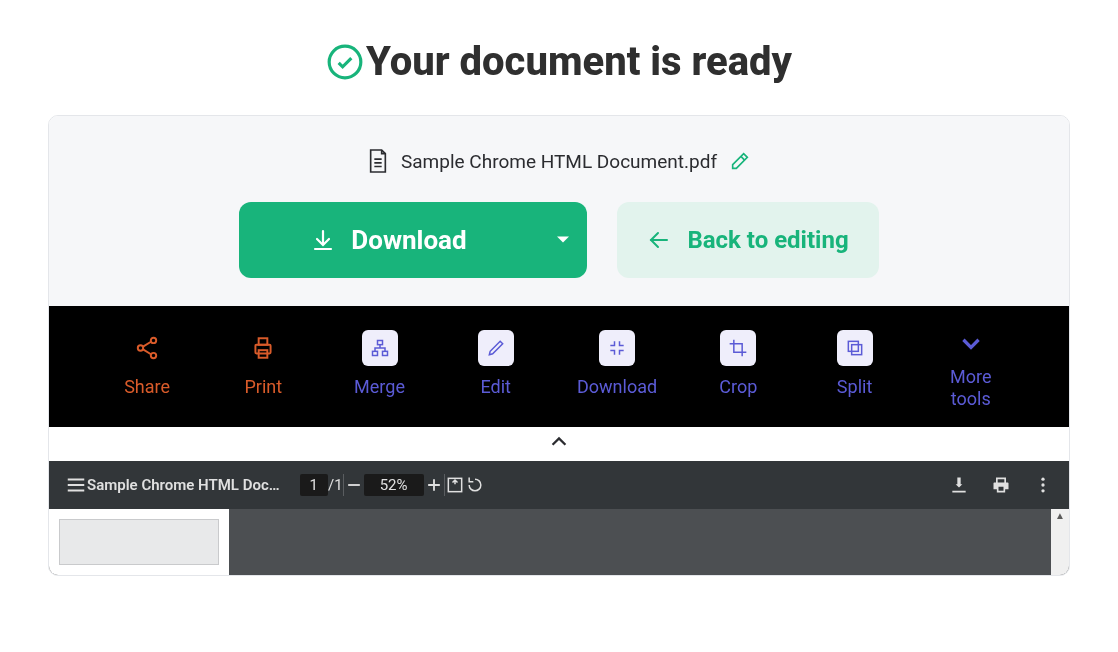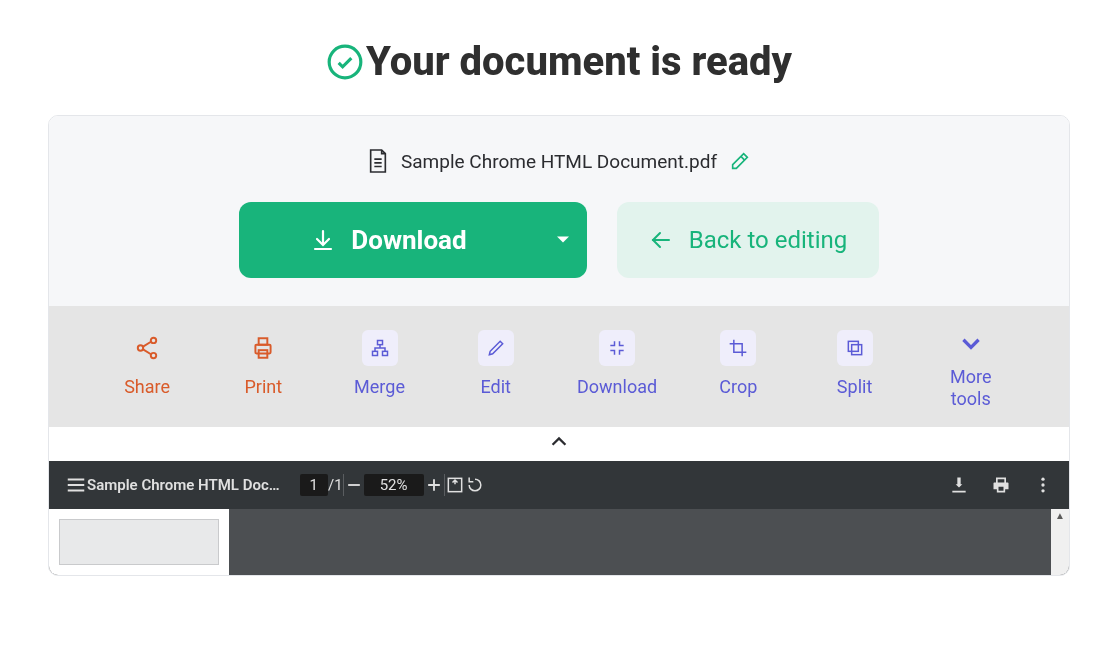--- a/index.html
+++ b/index.html
@@ -102,25 +102,26 @@
     justify-content: center;
   }
   .btn-download-caret svg { width: 12px; height: 12px; fill: #fff; }
   .btn-back {
     background: #e2f3ed;
     color: #18b47b;
     height: 76px;
     width: 262px;
     gap: 16px;
     font-size: 24px;
+    font-weight: bold;
   }
   .back-arrow { width: 24px; height: 24px; stroke: #18b47b; }
 
   .toolbar {
-    background: #e5e5e5;
+    background: #000000;
     display: flex;
     justify-content: space-around;
     align-items: flex-start;
     padding: 24px 40px 18px 40px;
   }
   .tool-item {
     display: flex;
     flex-direction: column;
     align-items: center;
     gap: 10px;

